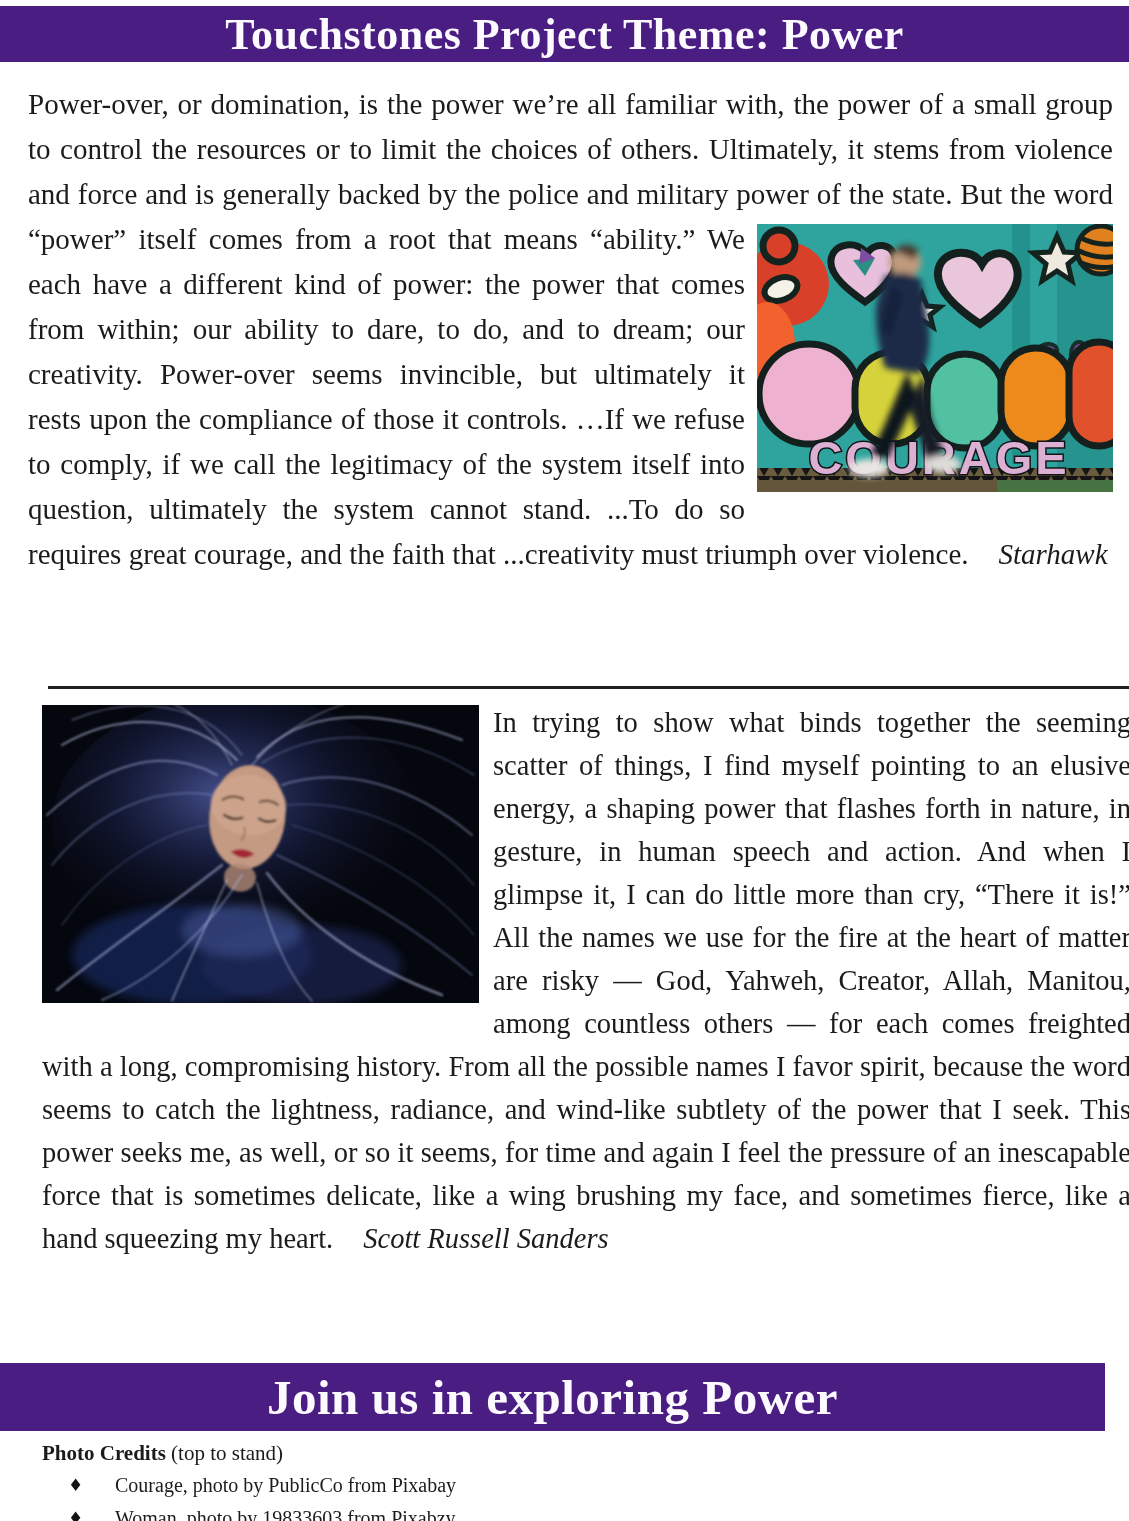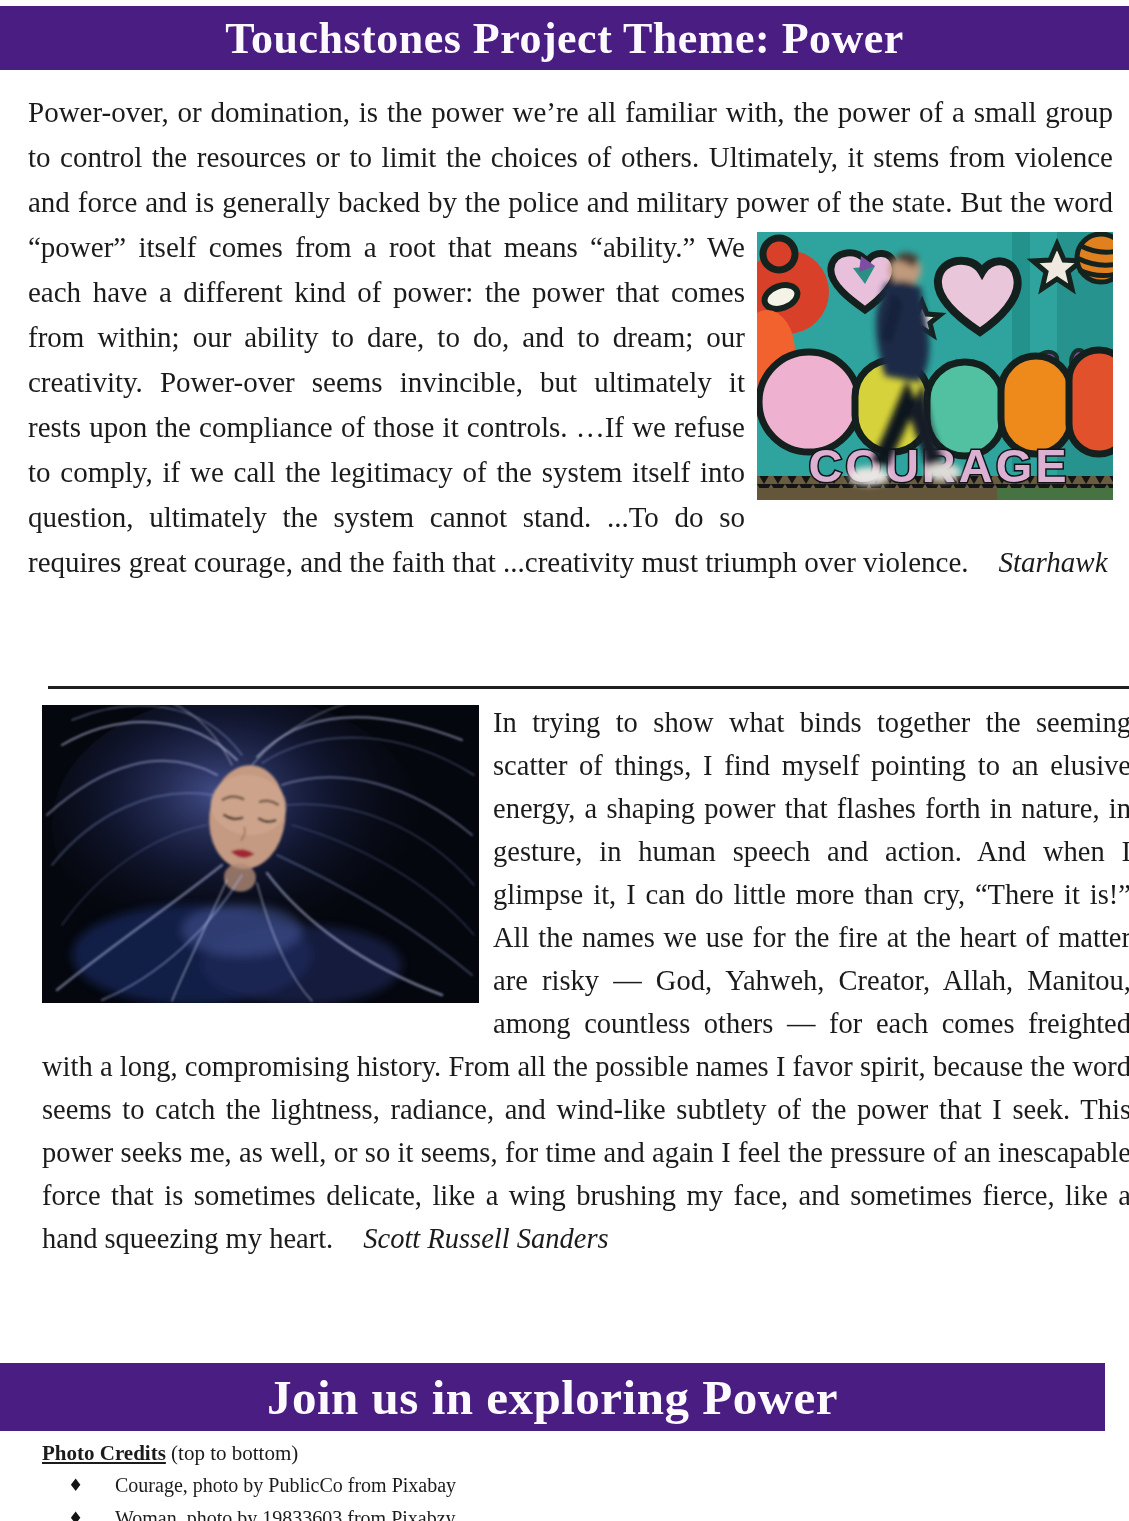--- a/index.html
+++ b/index.html
@@ -5,21 +5,21 @@
   html,body { margin:0; padding:0; background:#ffffff; }
   .page {
     position:relative; width:1129px; height:1521px; margin:0 auto;
     background:#ffffff; overflow:hidden;
     font-family:"Liberation Serif", serif; color:#1b1b1b;
   }
   
   .banner {
     background:#4a1d82; display:flex; align-items:center; justify-content:center;
   }
-  .banner-top { margin-top:6px; height:64px; width:1129px; }
+  .banner-top { margin-top:6px; height:56px; width:1129px; }
   .banner-top .banner-title {
     margin:0; font-size:44px; font-weight:bold; color:#fdfaff; letter-spacing:0.5px;
   }
   .banner-bottom {
     position:absolute; top:1363px; left:0; width:1105px; height:68px;
   }
   .banner-bottom .banner-title {
     margin:0; font-size:49px; font-weight:bold; color:#fdfaff; letter-spacing:0.5px;
   }
   
@@ -37,21 +37,21 @@
   .sec2-inner { padding:0 16px 0 24px; }
   .quote-text-2 { margin:12px 0 0 0; font-size:28.5px; line-height:43px; text-align:justify; }
   .fig-woman {
     float:left; width:437px; height:298px; margin:4px 14px 2px 0;
     display:block; background:#05070e;
   }
   .attribution { font-style:italic; padding-left:30px;margin-top:26px; }
   
   .credits { position:absolute; top:1441px; left:42px; width:1040px; }
   .credits-heading { margin:0; font-size:21px; line-height:24px; }
-  .credits-heading .bold { font-weight:bold;text-decoration:underline; }
+  .credits-heading .bold { font-weight:bold; }
   .credit-item { margin:7px 0 0 26px; font-size:20px; line-height:26px; display:flex; }
   .bullet {
     display:inline-block; width:47px; flex:0 0 47px; font-size:17px;
     font-family:"DejaVu Sans", sans-serif; color:#141414;
   }
   svg { display:block; }
 </style>
 </head>
 <body>
 
@@ -182,21 +182,21 @@
           </span><span>In trying to show what binds together the seeming scatter of things, I find myself pointing to an elusive energy, a shaping power that flashes forth in nature, in gesture, in human speech and action. And when I glimpse it, I can do little more than cry, “There it is!” All the names we use for the fire at the heart of matter are risky — God, Yahweh, Creator, Allah, Manitou, among countless others — for each comes freighted with a long, compromising history. From all the possible names I favor spirit, because the word seems to catch the lightness, radiance, and wind-like subtlety of the power that I seek. This power seeks me, as well, or so it seems, for time and again I feel the pressure of an inescapable force that is sometimes delicate, like a wing brushing my face, and sometimes fierce, like a hand squeezing my heart.</span><span class="attribution">Scott Russell Sanders</span>
       </p>
     </div>
   </section>
 
   <div class="banner banner-bottom">
     <h2 class="banner-title">Join us in exploring Power</h2>
   </div>
 
   <footer class="credits">
-    <p class="credits-heading"><span class="bold">Photo Credits</span><span> (top to bottom)</span></p>
+    <p class="credits-heading"><span class="bold">Photo Credits</span><span> (top to stand)</span></p>
     <div class="credit-item">
       <span class="bullet">♦</span>
       <span>Courage, photo by PublicCo from Pixabay</span>
     </div>
     <div class="credit-item">
       <span class="bullet">♦</span>
       <span>Woman, photo by 19833603 from Pixabzy</span>
     </div>
   </footer>
 

